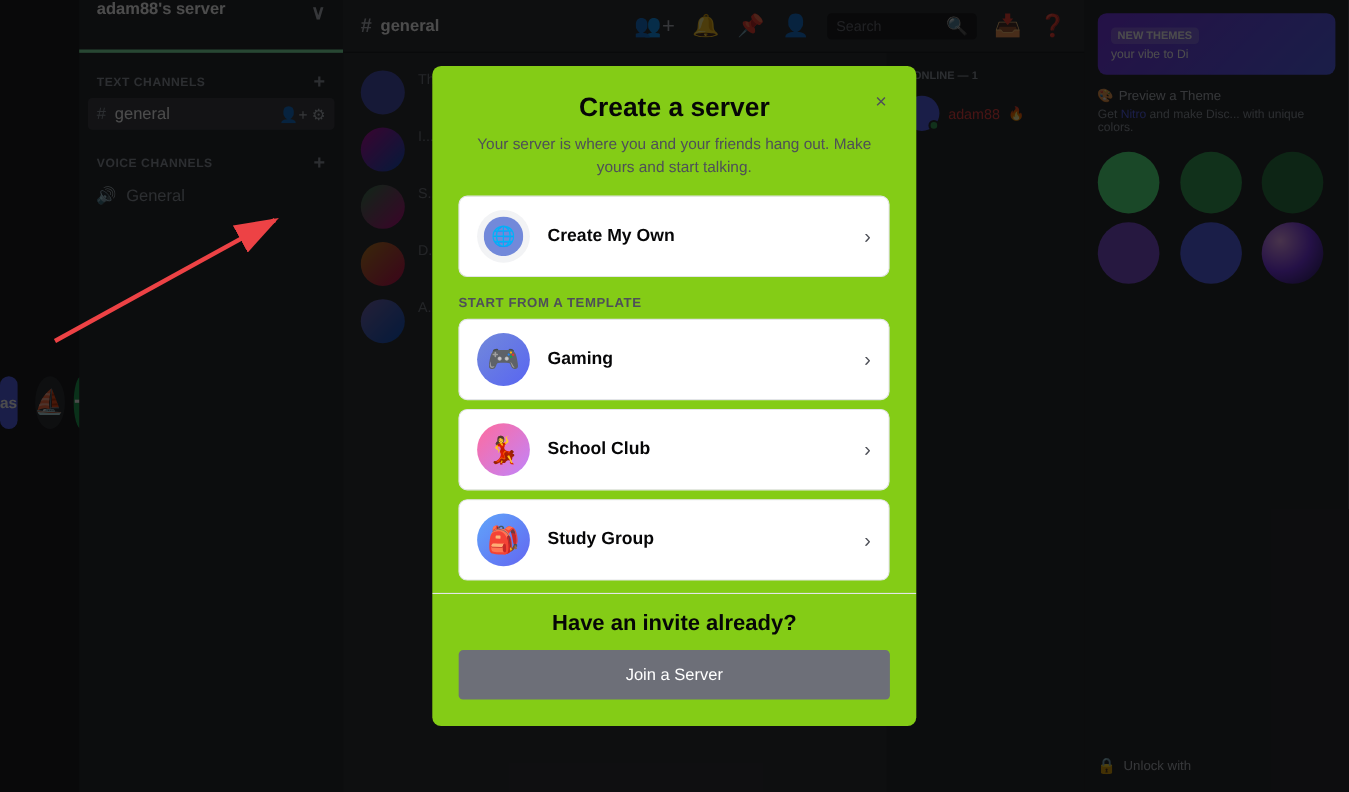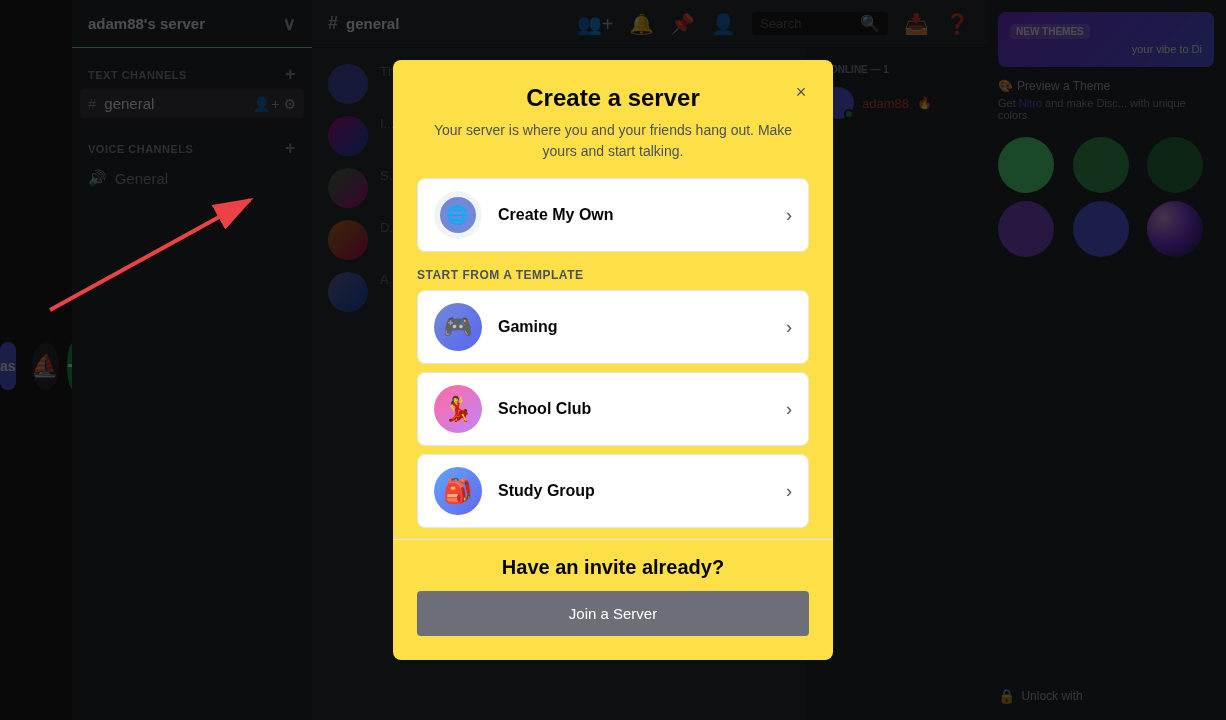--- a/index.html
+++ b/index.html
@@ -60,23 +60,22 @@
       width: 240px;
       background: #2b2d31;
       display: flex;
       flex-direction: column;
       flex-shrink: 0;
     }
 
     .server-header {
       height: 48px;
       display: flex;
-      align-items: center;
       padding: 0 16px;
-      border-bottom: 1px solid #86efac;
+      border-bottom: 3px solid #86efac;
       color: #fff;
       font-weight: 600;
       font-size: 15px;
     }
 
     .channel-section {
       padding: 16px 8px 4px 8px;
     }
 
     .channel-section-header {
@@ -227,21 +226,21 @@
       position: absolute;
       inset: 0;
       background: rgba(0,0,0,0.7);
       display: flex;
       align-items: center;
       justify-content: center;
       z-index: 100;
     }
 
     .modal {
-      background: #fde047;
+      background: #84cc16;
       border-radius: 8px;
       width: 440px;
       max-height: 600px;
       overflow: hidden;
       position: relative;
       display: flex;
       flex-direction: column;
     }
 
     .modal-header {
@@ -507,21 +506,21 @@
           <span style="color:#ef4444;font-size:13px;">adam88</span>
           <span style="font-size:12px;">🔥</span>
         </div>
       </div>
     </div>
   </div>
 
   <div class="right-sidebar">
     <div class="nitro-banner">
       <span class="nitro-badge">NEW THEMES</span>
-      <div style="font-size:11px;text-align:right;">your vibe to Di</div>
+      <div style="font-size:11px;">your vibe to Di</div>
     </div>
     <div style="color:#b5bac1; font-size:12px; margin-bottom:4px; display:flex; align-items:center; gap:4px;">
       <span>🎨</span>
       <span>Preview a Theme</span>
     </div>
     <div style="color:#949ba4; font-size:11px; margin-bottom:8px;">
       Get <span style="color:#5865f2;">Nitro</span> and make Disc... with unique colors.
     </div>
     <div class="color-swatches">
       <div class="color-swatch" style="background:#57f287;"></div>

